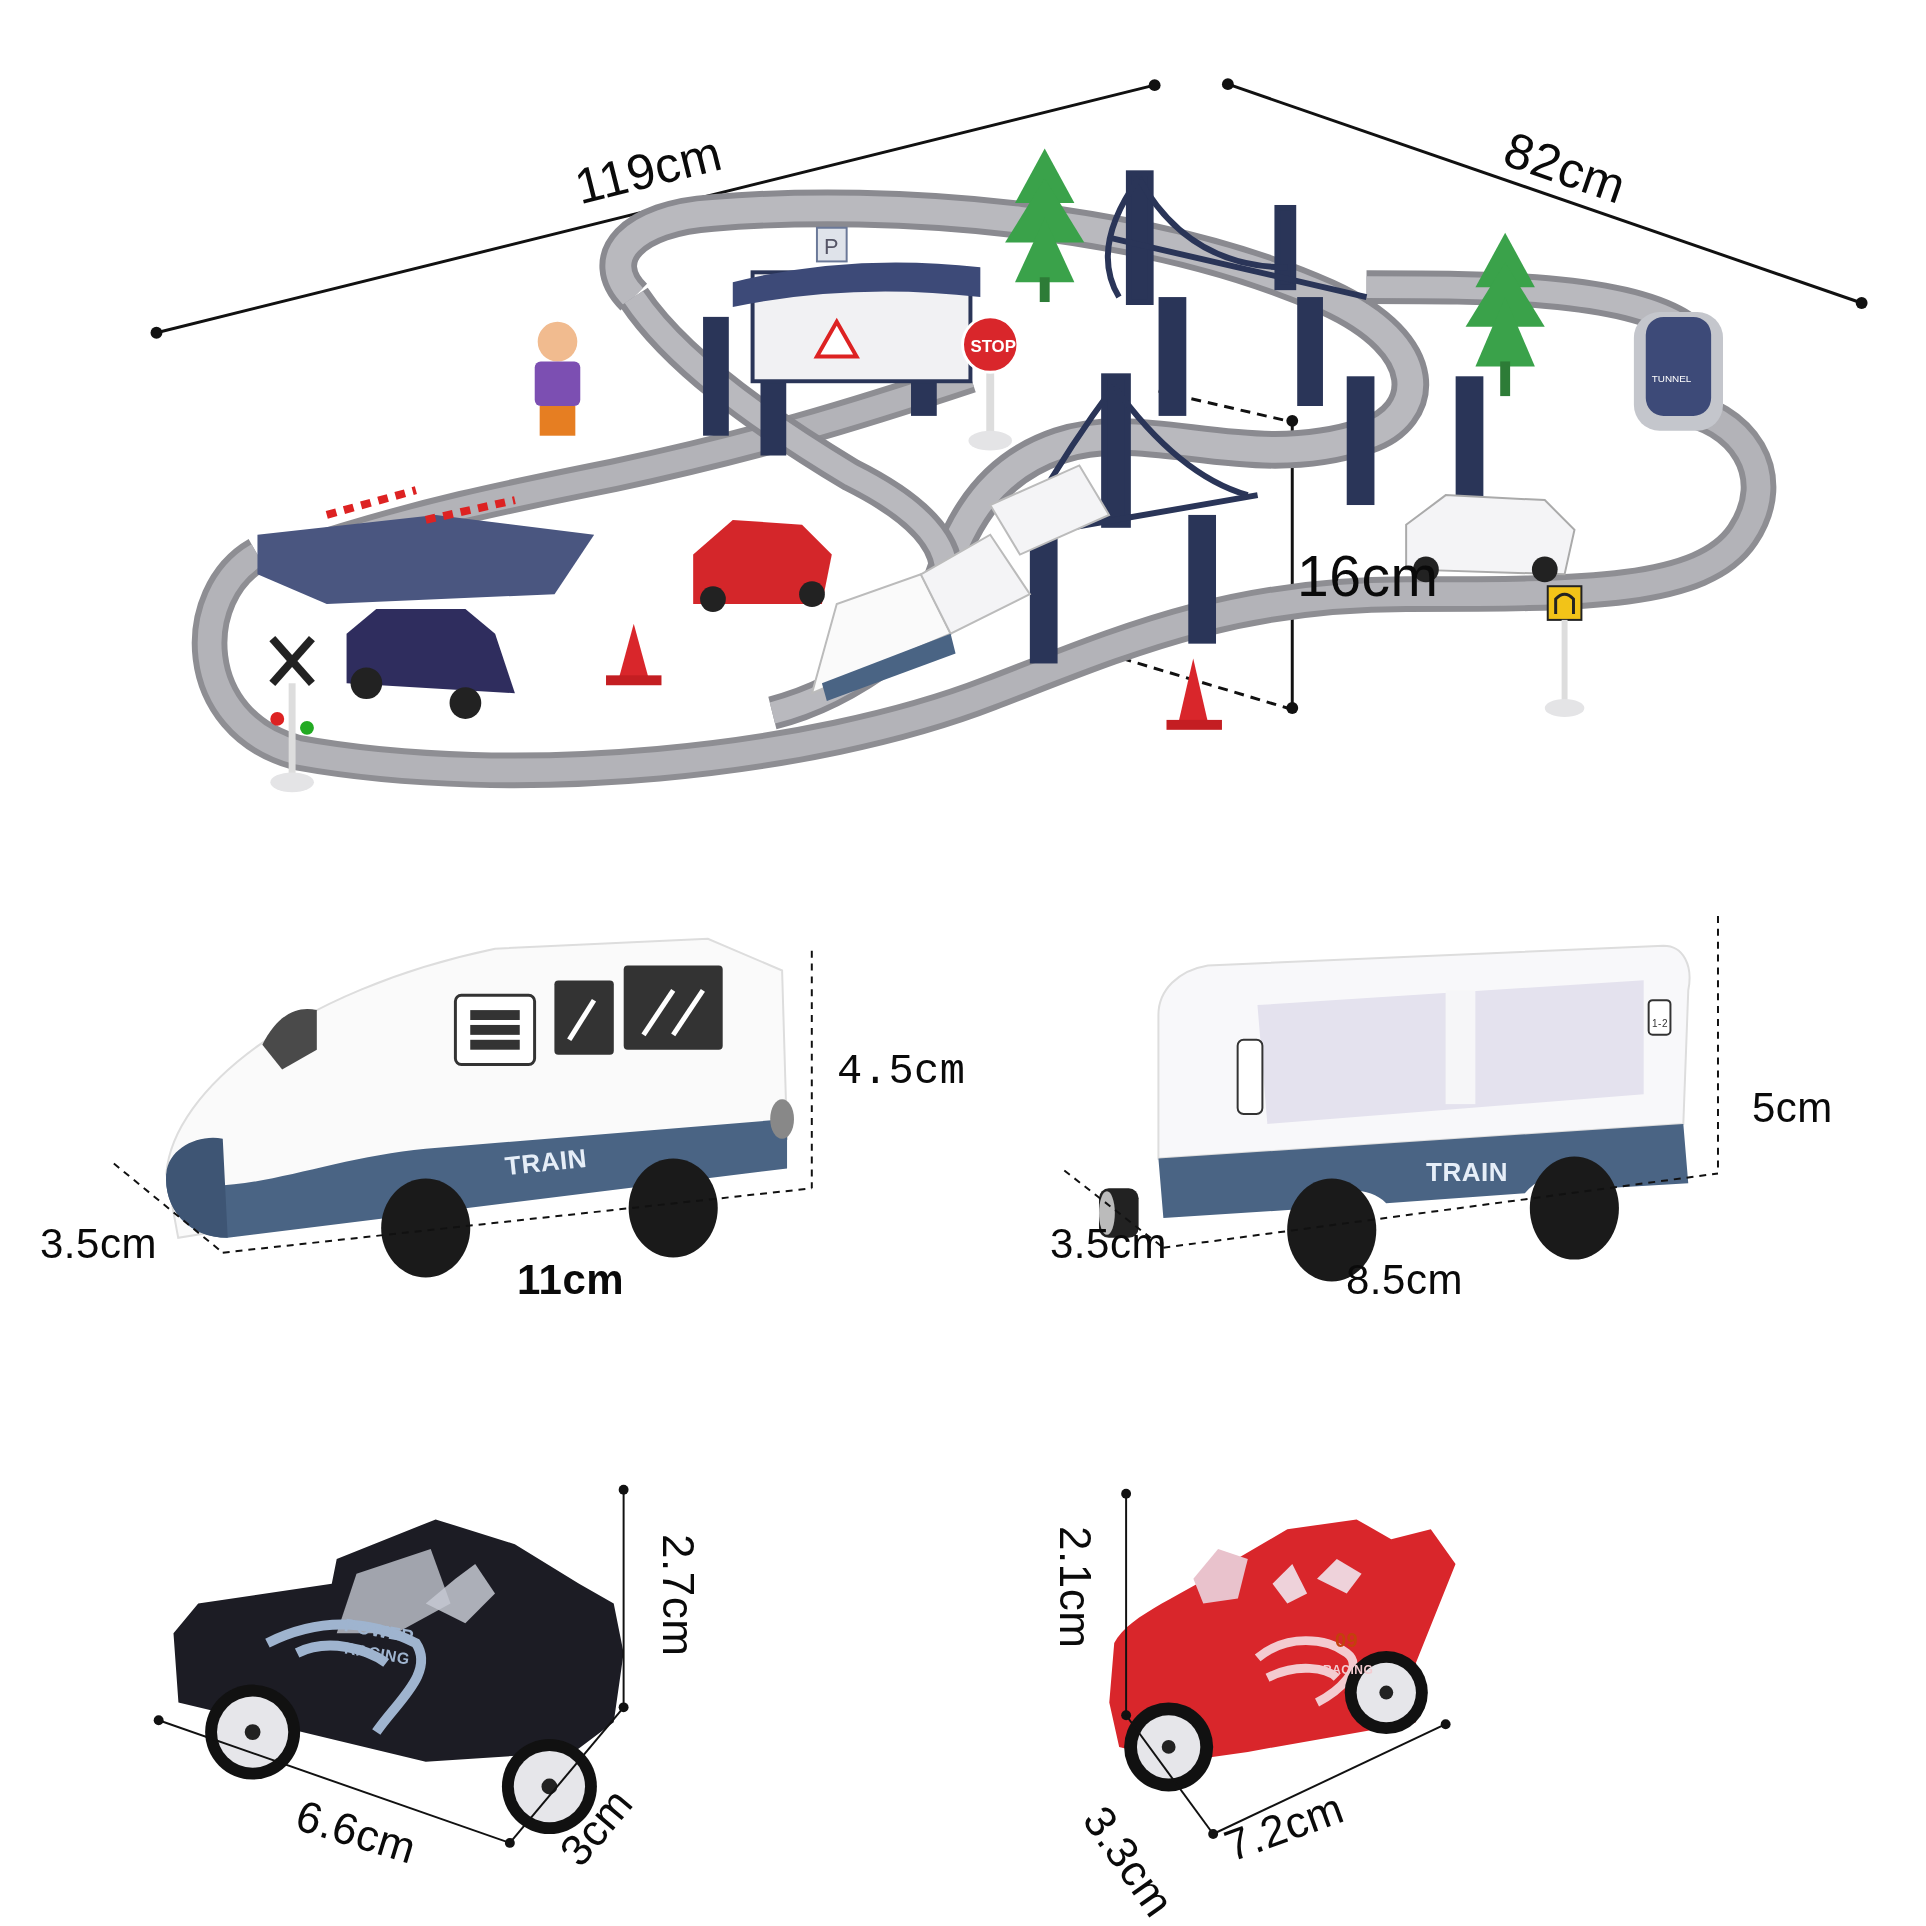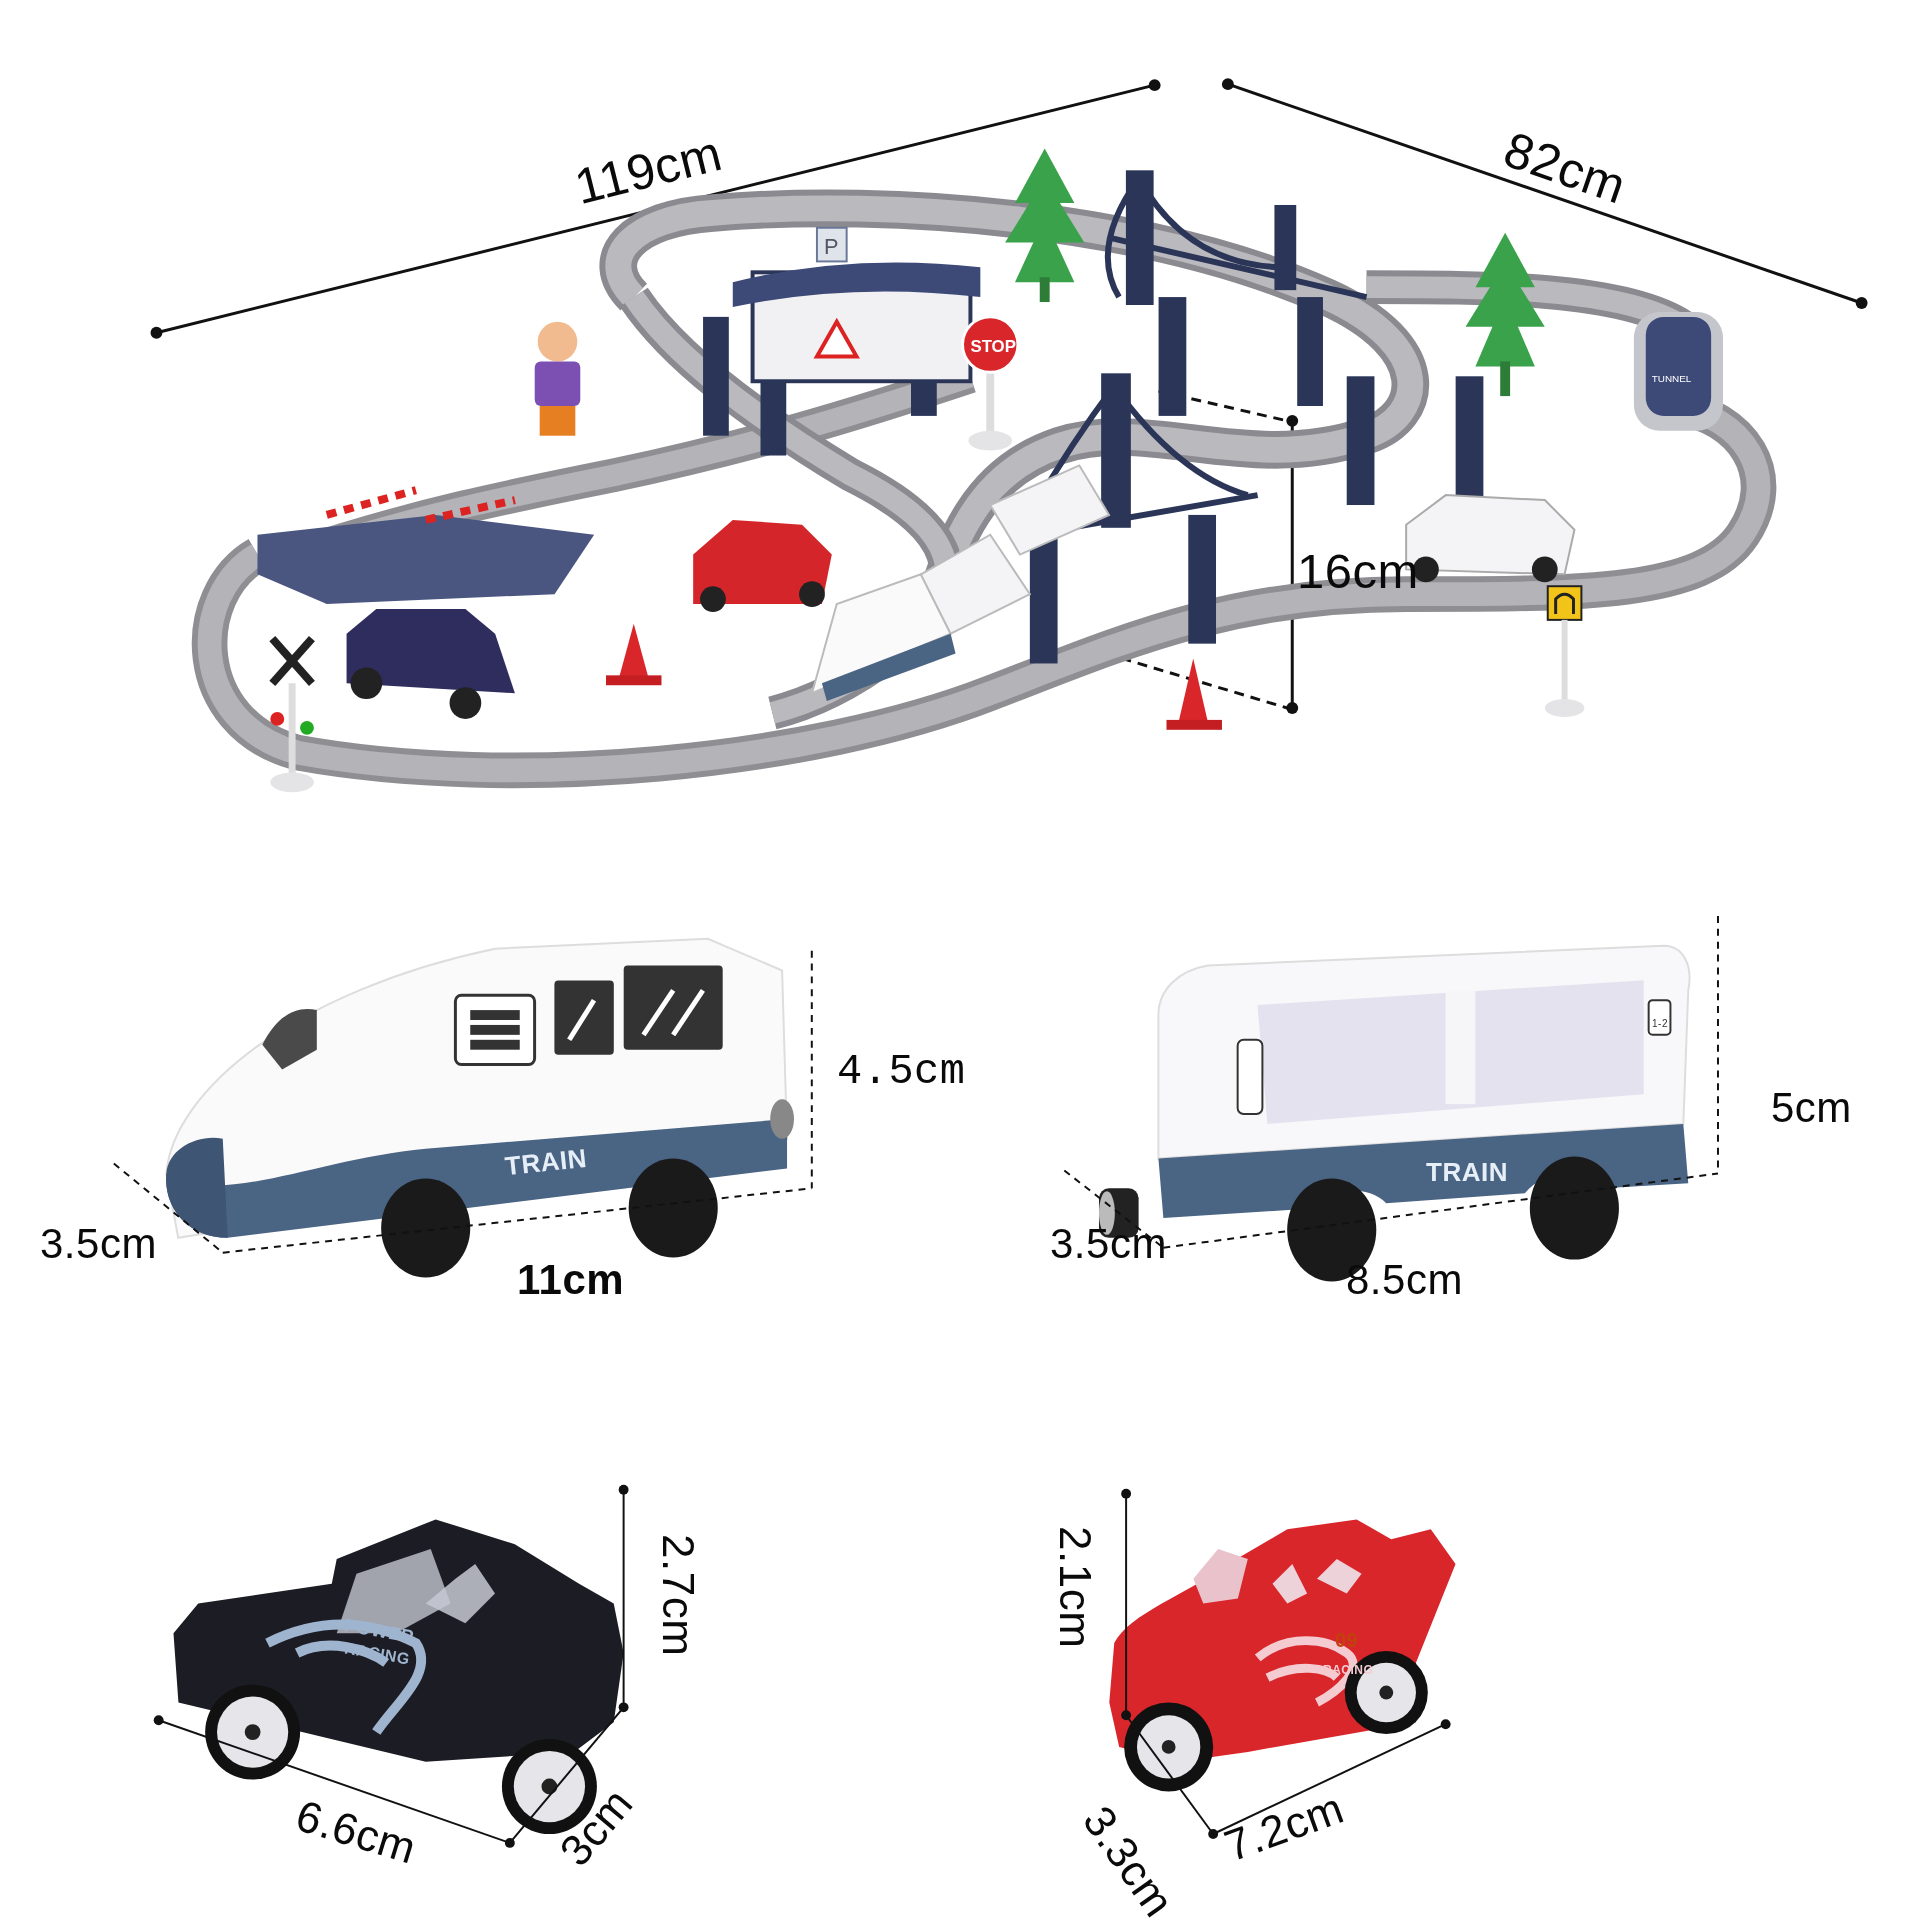--- a/index.html
+++ b/index.html
@@ -158,21 +158,21 @@
 
     <g>
       <path d="M820 700 L 845 610 L 930 580 L 960 640 Z" fill="#fafafa" stroke="#bbb" stroke-width="2"></path>
       <path d="M930 580 L 1000 540 L 1040 600 L 960 640 Z" fill="#f4f4f6" stroke="#bbb" stroke-width="2"></path>
       <path d="M1000 510 L 1090 470 L 1120 520 L 1030 560 Z" fill="#f4f4f6" stroke="#bbb" stroke-width="2"></path>
       <path d="M830 690 L 960 640 L 965 660 L 835 708 Z" fill="#4a6484"></path>
     </g>
   </svg>
   <div class="label" style="left:574px;top:141px;font-size:50px;transform:rotate(-14deg);">119cm</div>
   <div class="label" style="left:1503px;top:139px;font-size:50px;transform:rotate(19deg);">82cm</div>
-  <div class="label" style="left:1297px;top:543px;font-size:49px;">16cm</div>
+  <div class="label" style="left:1297px;top:543px;font-size:57px;">16cm</div>
 </div>
 
 <div class="abs" style="left:0;top:911px;width:990px;height:515px;">
   <svg width="990" height="515" viewBox="0 0 1000 520">
 
     <path d="M168 265 C 175 180, 300 80, 500 38 L 715 28 L 790 60 L 795 230 L 180 330 Z" fill="#fafafa" stroke="#ddd" stroke-width="2"></path>
     <path d="M168 265 C 165 300, 190 330, 230 330 L 795 260 L 795 210 L 430 240 C 320 250, 220 300, 168 265 Z" fill="#4a6484"></path>
     <path d="M168 265 C 170 240, 200 225, 225 230 L 230 330 C 190 330, 165 300, 168 265 Z" fill="#3e5574"></path>
 
     <path d="M265 135 C 280 105, 300 95, 320 100 L 320 140 L 285 160 Z" fill="#4a4a4a"></path>
@@ -212,21 +212,21 @@
     <ellipse cx="345" cy="322" rx="45" ry="52" fill="#1a1a1a"></ellipse>
     <ellipse cx="590" cy="300" rx="45" ry="52" fill="#1a1a1a"></ellipse>
     <rect x="110" y="280" width="40" height="50" rx="10" fill="#222"></rect>
     <ellipse cx="118" cy="305" rx="8" ry="22" fill="#bbb"></ellipse>
     <line x1="75" y1="262" x2="175" y2="340" stroke="#111" stroke-width="2" stroke-dasharray="7,6"></line>
     <line x1="175" y1="340" x2="735" y2="265" stroke="#111" stroke-width="2" stroke-dasharray="7,6"></line>
     <line x1="735" y1="5" x2="735" y2="265" stroke="#111" stroke-width="2" stroke-dasharray="7,6"></line>
   </svg>
   <div class="label" style="left:436px;top:246px;font-size:26px;color:#e6eef8;font-weight:700;">TRAIN</div>
   <div class="label" style="left:662px;top:107px;font-size:10px;color:#333;">1-2</div>
-  <div class="label" style="left:420px;top:173px;font-size:42px;margin-left:361px;">5cm</div>
+  <div class="label" style="left:401px;top:173px;font-size:42px;margin-left:361px;">5cm</div>
   <div class="label" style="left:-59px;top:309px;font-size:42px;margin-left:119px;">3.5cm</div>
   <div class="label" style="left:282px;top:345px;font-size:42px;margin-left:74px;">8.5cm</div>
 </div>
 
 <div class="abs" style="left:0;top:1465px;width:990px;height:461px;">
   <svg width="990" height="461" viewBox="0 0 1000 466">
     <path d="M175 170 L 200 140 L 335 120 L 340 95 L 440 55 L 520 80 L 585 120 L 620 140 L 630 190 L 620 260 L 580 290 L 430 300 L 285 265 L 180 240 Z" fill="#1c1c24"></path>
     <path d="M340 170 L 360 110 L 435 85 L 455 140 L 400 170 Z" fill="#b9bcc6" opacity="0.85"></path>
     <path d="M430 140 L 460 115 L 480 100 L 500 130 L 470 160 Z" fill="#c6c9d2" opacity="0.85"></path>
     <path d="M270 180 C 330 150, 380 160, 420 180 C 440 210, 400 240, 380 270 M 300 190 C 330 175, 370 185, 390 200" fill="none" stroke="#9fb4cf" stroke-width="10"></path>

